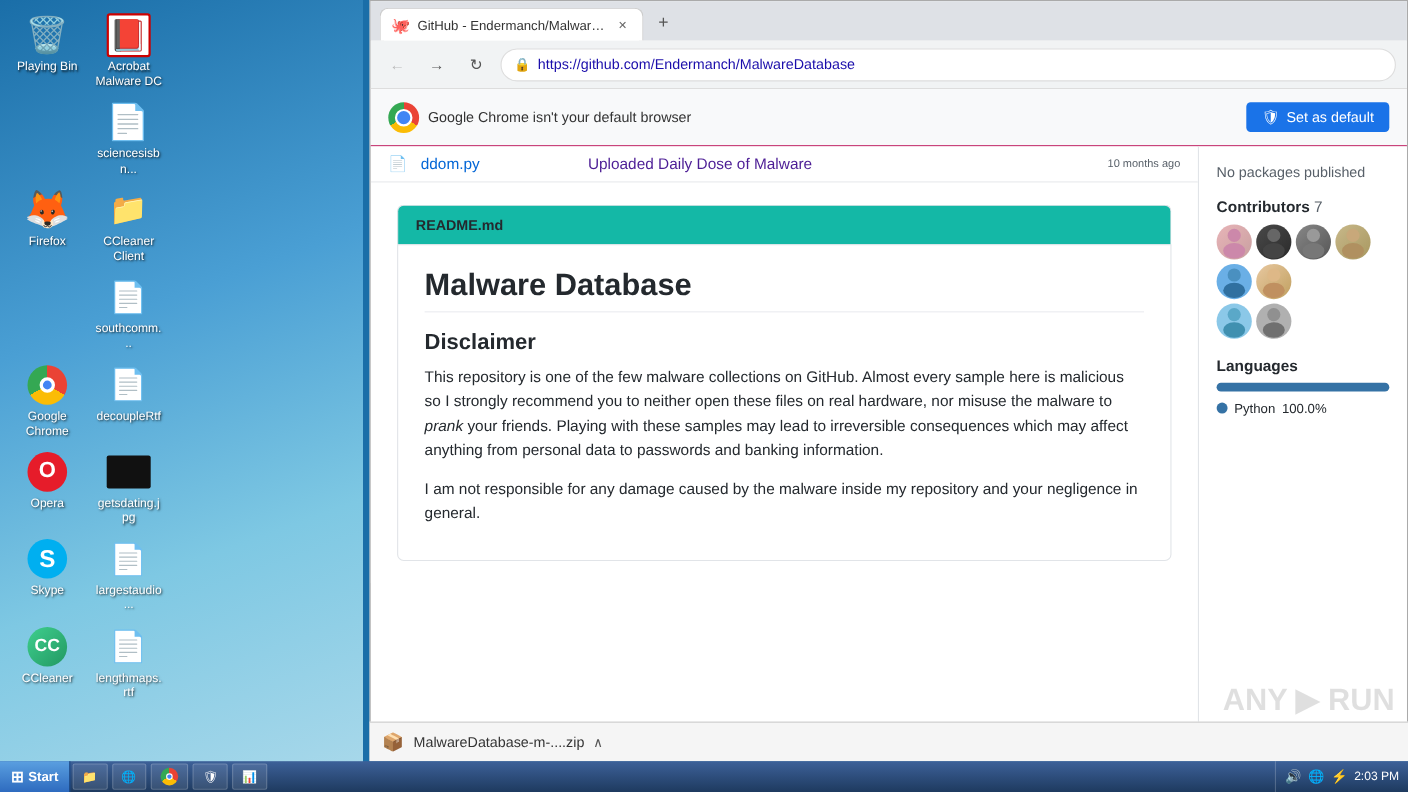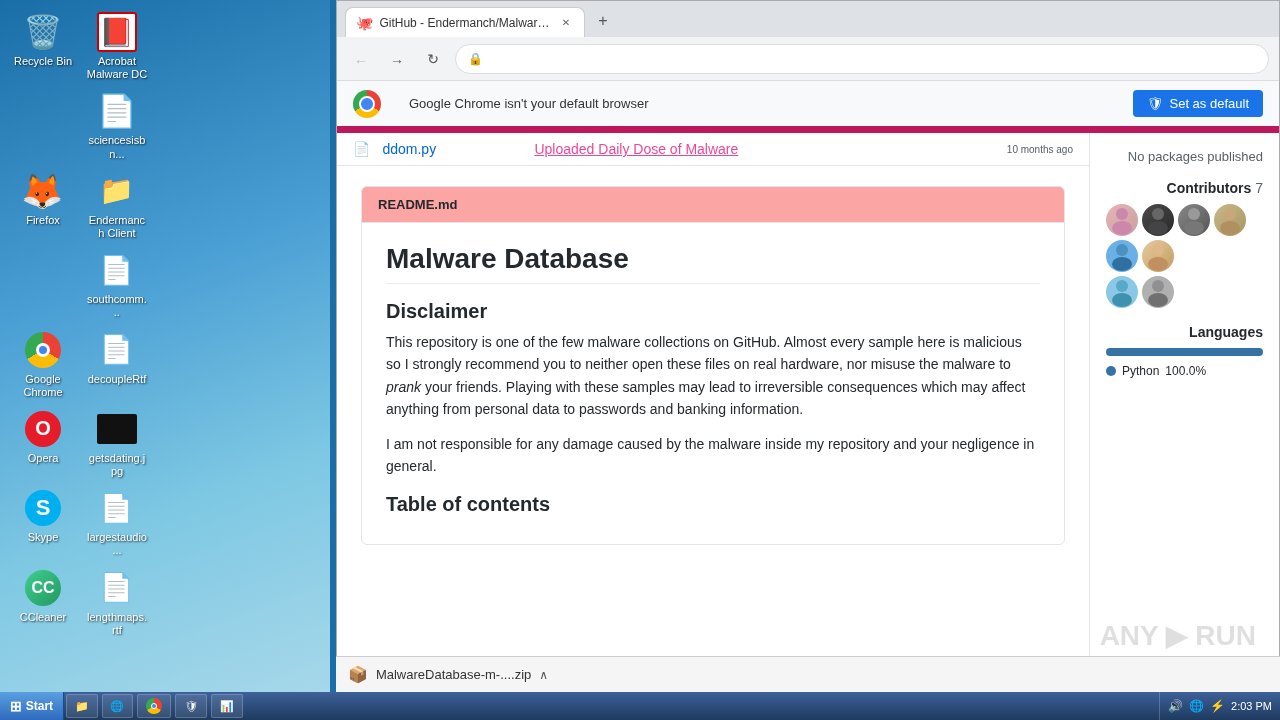--- a/index.html
+++ b/index.html
@@ -181,25 +181,25 @@
     }
 
     .lock-icon { font-size: 12px; color: #555; }
 
     .url-text { flex: 1; font-size: 13px; color: #1a0dab; }
 
     
     .default-browser-banner {
       height: 52px;
       background: #f8f9fa;
-      border-bottom: 7px solid #be185d;
+      border-bottom: 1px solid #be185d;
       display: flex;
       align-items: center;
       padding: 0 16px;
-      gap: 28px;
+      gap: 8px;
     }
 
     .chrome-logo-sm {
       width: 28px; height: 28px;
       border-radius: 50%;
       background: conic-gradient(#ea4335 0deg 120deg, #fbbc05 120deg 240deg, #34a853 240deg 360deg);
       position: relative;
     }
 
     .chrome-logo-sm::after {
@@ -261,42 +261,41 @@
     .file-name {
       width: 140px;
       font-size: 14px;
       color: #0366d6;
       cursor: pointer;
     }
 
     .file-commit {
       flex: 1;
       font-size: 14px;
-      color: #ec4899;
-      text-decoration: underline;
+      color: #4c1d95;
     }
 
     .file-time {
       font-size: 10px;
       color: #586069;
     }
 
     
     .readme-section {
       background: white;
       margin: 0;
       padding: 20px 24px;
     }
 
     .readme-header {
       font-size: 13px;
       font-weight: 600;
       color: #24292e;
       padding: 10px 16px;
-      background: #fca5a5;
+      background: #14b8a6;
       border: 1px solid #e1e4e8;
       border-bottom: none;
       border-radius: 6px 6px 0 0;
     }
 
     .readme-body {
       border: 1px solid #e1e4e8;
       border-radius: 0 0 6px 6px;
       padding: 20px 24px;
     }
@@ -331,21 +330,20 @@
     .github-sidebar {
       width: 190px;
       padding: 16px;
       border-left: 1px solid #e1e4e8;
       background: white;
       overflow-y: auto;
     }
 
     .sidebar-section {
       margin-bottom: 16px;
-      text-align: right;
     }
 
     .sidebar-title {
       font-size: 14px;
       font-weight: 600;
       color: #24292e;
       margin-bottom: 8px;
     }
 
     .contributors-count {
@@ -403,21 +401,21 @@
 
     .language-dot {
       width: 10px; height: 10px;
       border-radius: 50%;
       background: #3572A5;
     }
 
     
     .anyrun-watermark {
       position: absolute;
-      right: 12px;
+      right: 0;
       bottom: 60px;
       opacity: 0.15;
       font-size: 28px;
       font-weight: 900;
       color: #333;
       display: flex;
       align-items: center;
       gap: 4px;
       padding: 8px 12px;
     }
@@ -535,21 +533,21 @@
 </head>
 <body>
 
 <div class="desktop"></div>
 
 <div class="desktop-icons">
 
   <div class="icon-row">
     <div class="desktop-icon">
       <div class="icon-img recycle-icon">🗑️</div>
-      <div class="icon-label">Recycle Bin</div>
+      <div class="icon-label">Playing Bin</div>
     </div>
     <div class="desktop-icon">
       <div class="icon-img" style="font-size:28px; color:#e01; background:#fff; border:2px solid #cc0000; border-radius:3px; padding:2px;">📕</div>
       <div class="icon-label">Acrobat Malware DC</div>
     </div>
   </div>
 
   <div class="icon-row">
     <div style="width:75px;"></div>
     <div class="desktop-icon">
@@ -558,21 +556,21 @@
     </div>
   </div>
 
   <div class="icon-row">
     <div class="desktop-icon">
       <div class="icon-img" style="font-size:34px;">🦊</div>
       <div class="icon-label">Firefox</div>
     </div>
     <div class="desktop-icon">
       <div class="icon-img" style="font-size:28px; color:#e85a00;">📁</div>
-      <div class="icon-label">Endermanch Client</div>
+      <div class="icon-label">CCleaner Client</div>
     </div>
   </div>
 
   <div class="icon-row">
     <div style="width:75px;"></div>
     <div class="desktop-icon">
       <div class="icon-img" style="font-size:28px;">📄</div>
       <div class="icon-label">southcomm...</div>
     </div>
   </div>
@@ -646,20 +644,21 @@
     </div>
     <div class="new-tab-btn">+</div>
   </div>
 
   <div class="address-bar">
     <div class="nav-btn disabled">←</div>
     <div class="nav-btn">→</div>
     <div class="nav-btn">↻</div>
     <div class="url-bar">
       <span class="lock-icon">🔒</span>
+      <span class="url-text">https://github.com/Endermanch/MalwareDatabase</span>
     </div>
   </div>
 
   <div class="default-browser-banner">
     <div class="chrome-logo-sm"></div>
     <span class="banner-text">Google Chrome isn't your default browser</span>
     <button class="set-default-btn">
       <span>🛡</span>
       <span>Set as default</span>
     </button>
@@ -680,21 +679,20 @@
         <div class="readme-header">README.md</div>
         <div class="readme-body">
           <h1 class="readme-h1">Malware Database</h1>
           <h2 class="readme-h2">Disclaimer</h2>
           <p class="readme-p">
             <span>This repository is one of the few malware collections on GitHub. Almost every sample here is </span><strong>malicious</strong><span> so I strongly recommend you to neither open these files on real hardware, nor misuse the malware to </span><em>prank</em><span> your friends. Playing with these samples may lead to irreversible consequences which may affect </span><strong>anything</strong><span> from personal data to passwords and banking information.</span>
           </p>
           <p class="readme-p" style="font-weight:400;">
             <span>I am not responsible for any damage caused by the malware inside my repository and your negligence in general.</span>
           </p>
-          <h2 class="readme-h2">Table of contents</h2>
         </div>
       </div>
     </div>
 
     <div class="github-sidebar">
       <div class="sidebar-section">
         <div class="no-packages">No packages published</div>
       </div>
       <div class="sidebar-section">
         <div class="sidebar-title">

